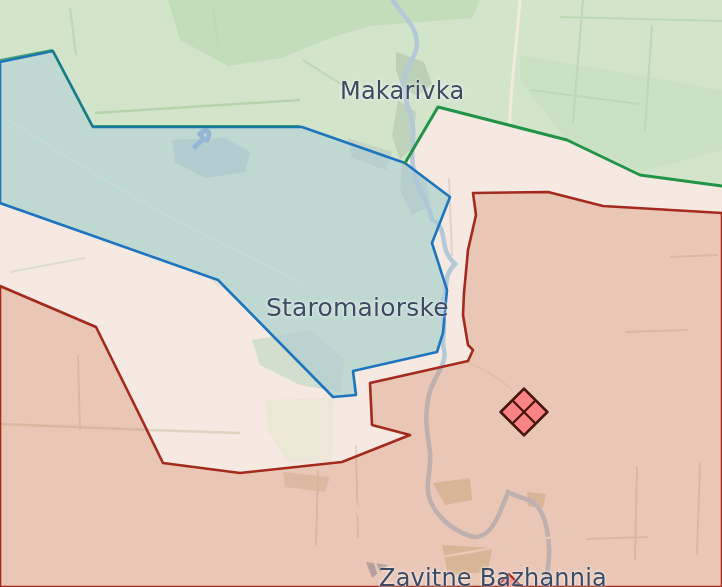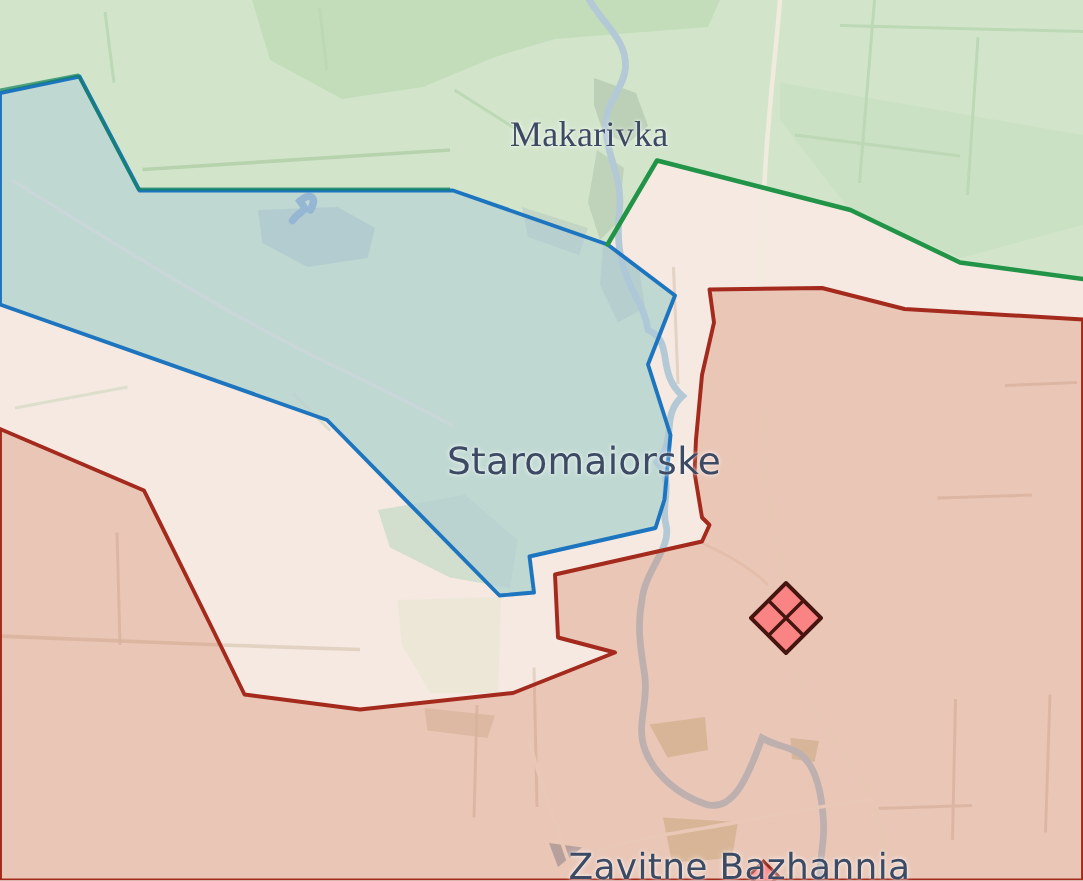--- a/index.html
+++ b/index.html
@@ -1,22 +1,22 @@
 <!DOCTYPE html>
 <html><head>
 <meta charset="utf-8">
 <style>
   html,body{margin:0;padding:0;background:#e8e8e8;font-family:"DejaVu Sans","Liberation Sans",sans-serif;}
   #map{position:relative;width:722px;height:587px;overflow:hidden;background:#f5e9e1;}
   #map svg{position:absolute;left:0;top:0;display:block;}
   .map-label{position:absolute;color:#3c4b63;white-space:nowrap;
     text-shadow:0 0 2px rgba(255,255,255,.85),0 0 4px rgba(255,255,255,.6);
     pointer-events:none;letter-spacing:.2px;}
-  .lbl-makarivka{left:340px;top:77px;font-size:24px;font-family:Liberation Serif, serif;}
-  .lbl-staromaiorske{left:266px;top:293px;font-size:25px;margin-left:32px;}
+  .lbl-makarivka{left:340px;top:77px;font-size:24px;}
+  .lbl-staromaiorske{left:266px;top:293px;font-size:25px;}
   .lbl-zavitne{left:379px;top:564px;font-size:24px;}
 </style>
 </head>
 <body>
 
 <div id="map">
 <svg width="722" height="587" viewBox="0 0 722 587">
 
   <rect x="0" y="0" width="722" height="587" fill="#f5e9e1"></rect>
 

